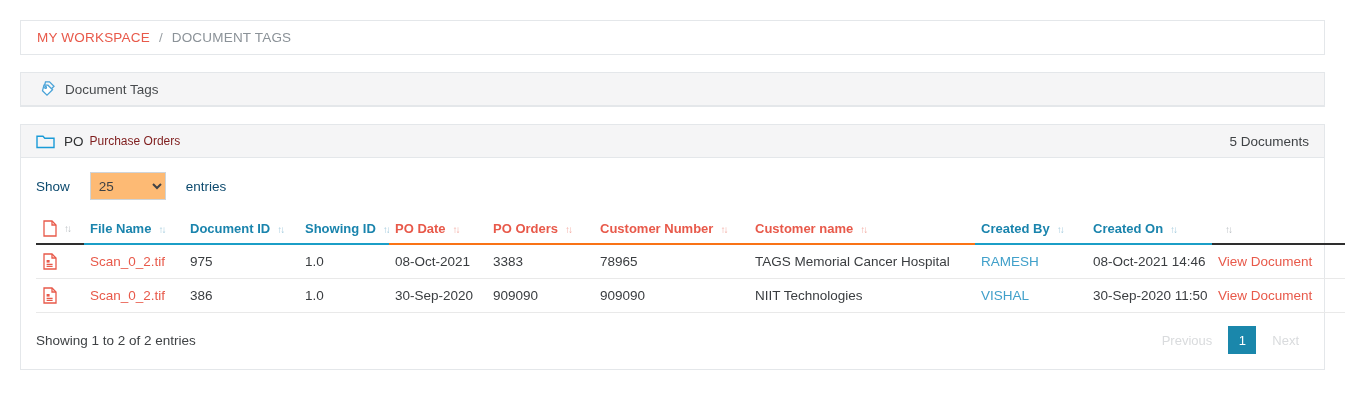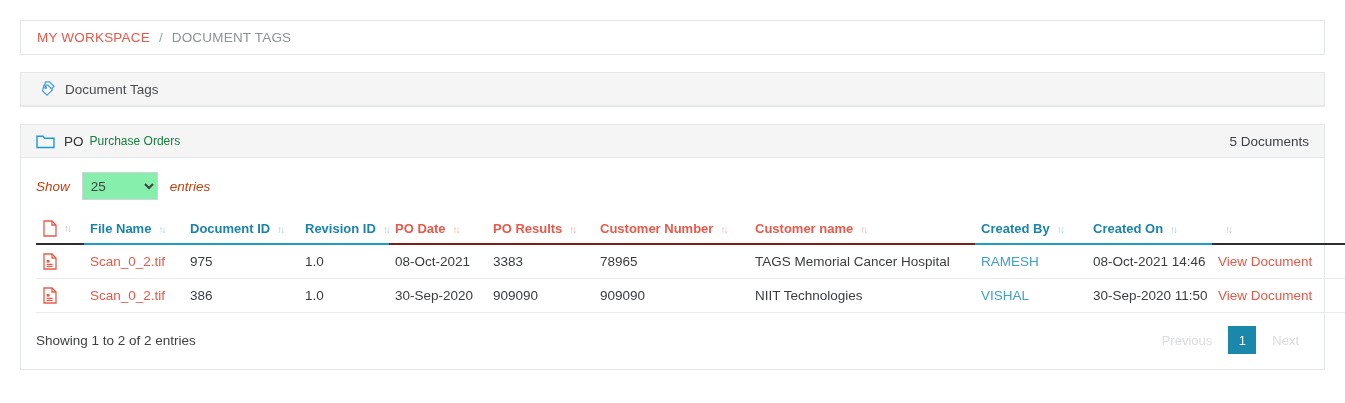--- a/index.html
+++ b/index.html
@@ -14,43 +14,43 @@
   .crumb-link { color:#e8594a; font-size:13.5px; letter-spacing:.2px; cursor:pointer; }
   .crumb-sep { color:#9aa0a5; margin:0 9px; font-size:13.5px; }
   .crumb-current { color:#8b9298; font-size:13.5px; letter-spacing:.2px; }
 
   
   .panel-header { background:#f5f5f6; border-bottom:1px solid #e4e7ea; height:33px;
     display:flex; align-items:center; padding:0 15px; }
   .panel-header .hdr-icon { display:inline-flex; margin-right:9px; }
   .hdr-title { color:#484b4e; font-size:13.5px; }
   .hdr-code { color:#2f3133; font-size:13.5px; margin-right:6px;text-align:center; }
-  .hdr-sub { color:#15803d; font-size:12px; }
+  .hdr-sub { color:#7f1d1d; font-size:12px; }
   .hdr-right { margin-left:auto; color:#3f4245; font-size:13.5px; }
 
   .tags-body { padding:20px 16px; font-size:13.5px; color:#3f4245; }
   .italic { font-style:italic; }
 
   .po-body { padding:14px 15px 15px 15px; }
 
   
   .controls-row { display:flex; align-items:center; margin-bottom:16px; }
-  .ctrl-label { font-size:13.5px; color:#c2410c;font-style:italic; }
-  select.page-size { margin:0 12px; width:76px; height:28px; font-size:13.5px; color:#3f4245;
-    border:1px solid #cfd4d8; background:#86efac; padding:2px 4px; font-family:"Liberation Sans",sans-serif; }
+  .ctrl-label { font-size:13.5px; color:#0c4a6e; }
+  select.page-size { margin:0 20px; width:76px; height:28px; font-size:13.5px; color:#3f4245;
+    border:1px solid #cfd4d8; background:#fdba74; padding:2px 4px; font-family:"Liberation Sans",sans-serif; }
   .search-wrap { margin-left:auto; display:flex; align-items:center; }
   .search-input { margin-left:10px; width:198px; height:28px; border:1px solid #cfd4d8; padding:3px 8px;
     font-size:13.5px; font-family:"Liberation Sans",sans-serif; }
 
   
   table.doc-table { width:100%; border-collapse:collapse; table-layout:fixed; }
   th { text-align:left; font-size:13px; font-weight:700; padding:4px 6px 6px 6px; white-space:nowrap;
        overflow:hidden; cursor:pointer; }
   th.col-blue   { color:#1a84ad; border-bottom:2px solid #1b9ec7; }
-  th.col-red    { color:#e8594a; border-bottom:2px solid #7f1d1d; }
+  th.col-red    { color:#e8594a; border-bottom:2px solid #f97316; }
   th.col-neutral{ color:#777;    border-bottom:2px solid #2e2e2e; }
   th .sort { font-size:10px; letter-spacing:-2px; margin-left:7px; font-weight:400; }
   th.col-blue .sort { color:#a3cbdd; }
   th.col-red .sort { color:#f3ab a2; }
   th.col-red .sort { color:#f3aba2; }
   th.col-neutral .sort { color:#b9bec2; }
   td { font-size:13.5px; color:#3a3d40; padding:8px 6px; border-bottom:1px solid #e9e9e9;
        white-space:nowrap; overflow:hidden; }
   .red-link { color:#e8594a; cursor:pointer; }
   .blue-link { color:#41a0ca; cursor:pointer; }
@@ -127,23 +127,23 @@
         <thead>
           <tr>
               <th class="col-neutral"><span class="cell-icon">
                   <svg width="15" height="17" viewBox="0 0 15 17" fill="none" stroke="#e8594a" stroke-width="1.3">
                     <path d="M2 1 h8 l4 4 v11 h-12 z"></path>
                     <path d="M10 1 v4 h4"></path>
                   </svg>
                 </span><span class="sort">↑↓</span></th>
               <th class="col-blue"><span>File Name</span><span class="sort">↑↓</span></th>
               <th class="col-blue"><span>Document ID</span><span class="sort">↑↓</span></th>
-              <th class="col-blue"><span>Revision ID</span><span class="sort">↑↓</span></th>
+              <th class="col-blue"><span>Showing ID</span><span class="sort">↑↓</span></th>
               <th class="col-red"><span>PO Date</span><span class="sort">↑↓</span></th>
-              <th class="col-red"><span>PO Results</span><span class="sort">↑↓</span></th>
+              <th class="col-red"><span>PO Orders</span><span class="sort">↑↓</span></th>
               <th class="col-red"><span>Customer Number</span><span class="sort">↑↓</span></th>
               <th class="col-red"><span>Customer name</span><span class="sort">↑↓</span></th>
               <th class="col-blue"><span>Created By</span><span class="sort">↑↓</span></th>
               <th class="col-blue"><span>Created On</span><span class="sort">↑↓</span></th>
               <th class="col-neutral"><span class="sort">↑↓</span></th>
             </tr>
         </thead>
         <tbody>
             <tr>
               <td><span class="cell-icon">

